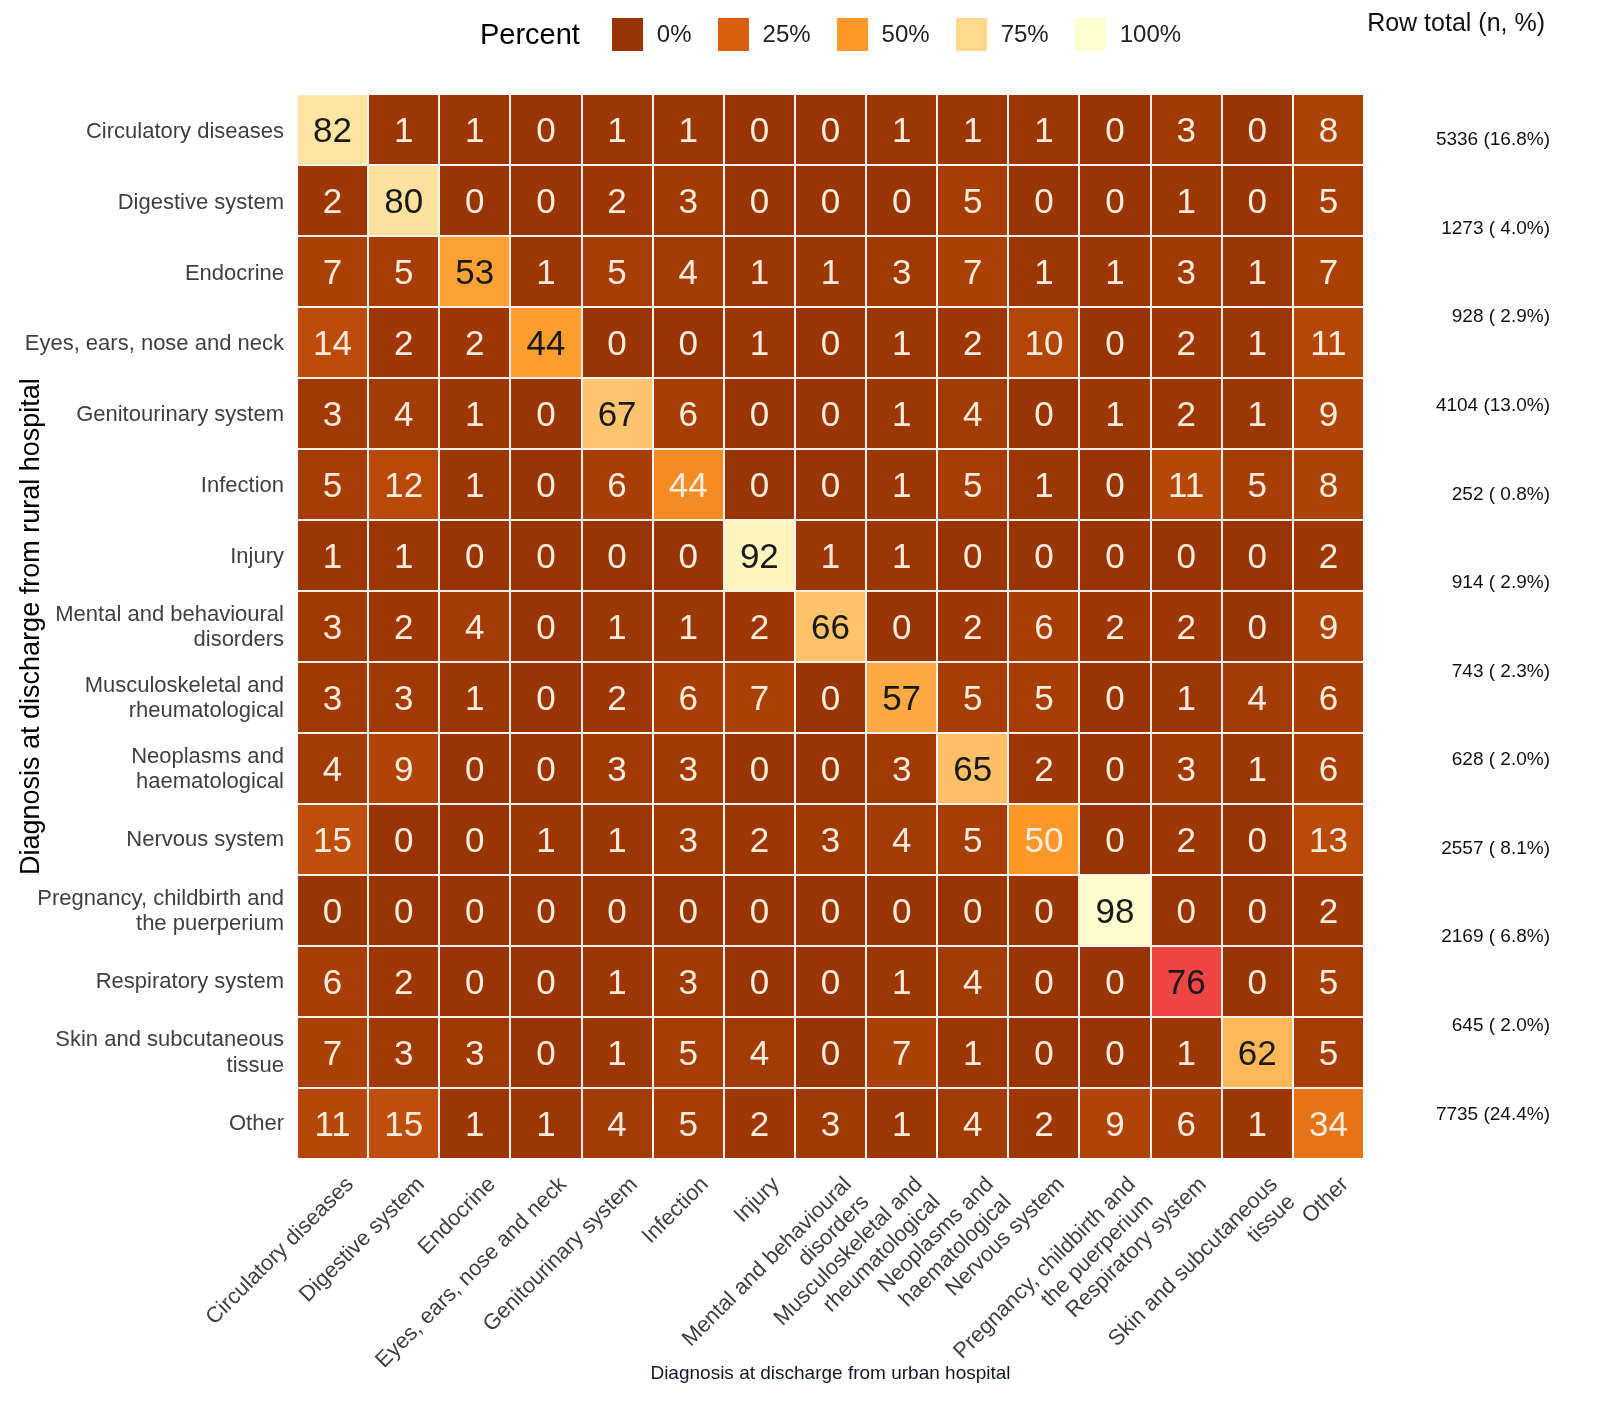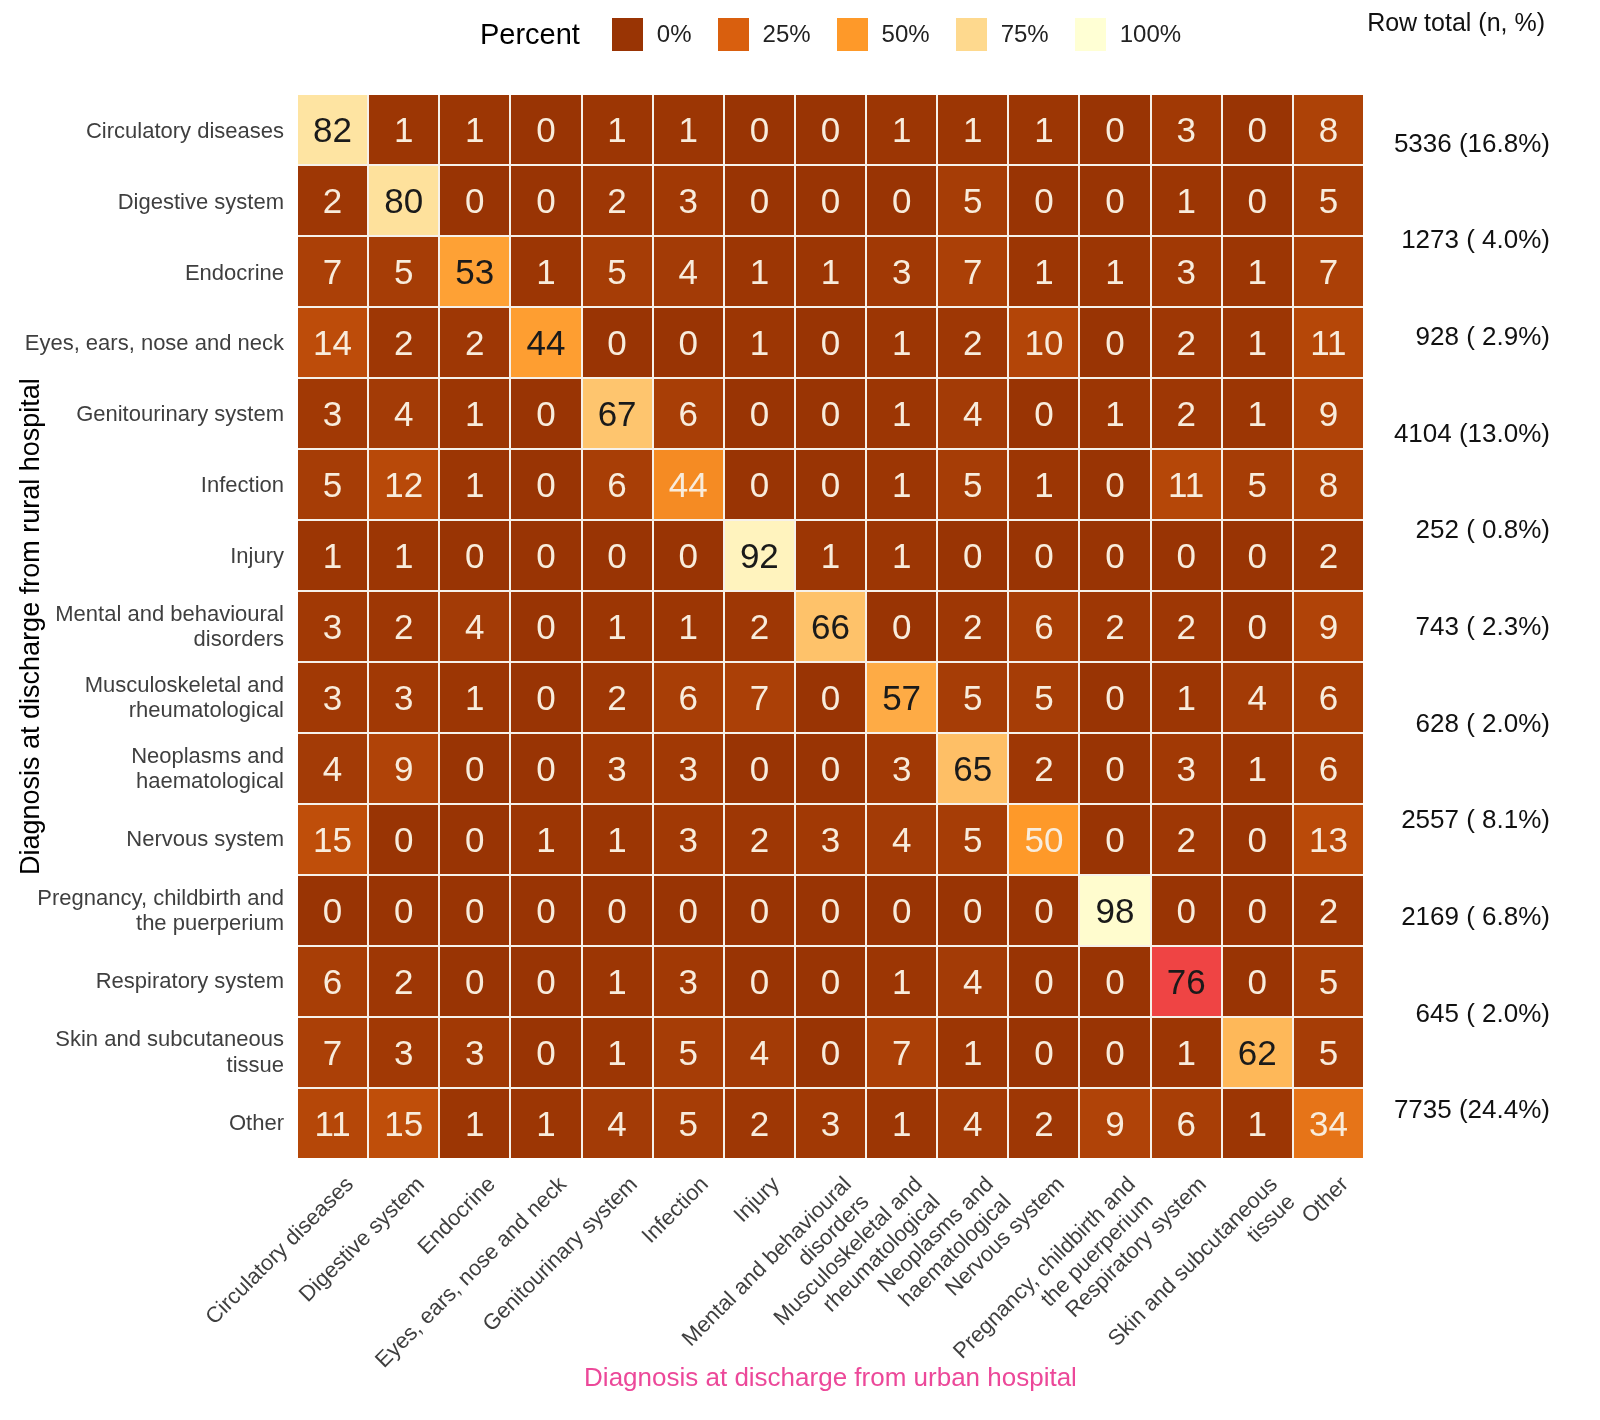--- a/index.html
+++ b/index.html
@@ -38,31 +38,31 @@
     display:grid;grid-template-columns:repeat(15,1fr);grid-template-rows:repeat(15,1fr);
     gap:2px;background:#f6f1ea;
   }
   .cell{display:flex;align-items:center;justify-content:center;font-size:35px;}
   .totals{
     position:absolute;left:1368px;top:95px;width:182px;height:1063px;
     display:flex;flex-direction:column;
   }
   .row-total{
     flex:1;display:flex;align-items:center;justify-content:flex-end;
-    font-size:26px;color:#111;white-space:pre;
+    font-size:19px;color:#111;white-space:pre;
   }
   .x-label{position:absolute;width:0;height:0;}
   .x-label > span{
     display:block;width:360px;margin-left:-360px;text-align:right;
     transform:rotate(-45deg);transform-origin:100% 0;
     font-size:22px;color:#3f3f3f;white-space:pre-line;line-height:1.12;
   }
   .x-title{
     position:absolute;left:298px;top:1362px;width:1065px;text-align:center;
-    font-size:26px;color:#ec4899;
+    font-size:19px;color:#0f172a;
   }
 </style>
 </head>
 <body>
 
 <div class="legend">
   <span class="legend-title">Percent</span>
 
 <div class="legend-item">
       <div class="legend-swatch" style="background: rgb(153, 52, 4);"></div>
@@ -340,20 +340,21 @@
     <div class="cell" style="background: rgb(156, 54, 4); color: rgb(248, 236, 220);">1</div>
     <div class="cell" style="background: rgb(230, 116, 24); color: rgb(248, 236, 220);">34</div>
   </div>
 
 <div class="totals">
     <div class="row-total">5336 (16.8%)</div>
     <div class="row-total">1273 ( 4.0%)</div>
     <div class="row-total">928 ( 2.9%)</div>
     <div class="row-total">4104 (13.0%)</div>
     <div class="row-total">252 ( 0.8%)</div>
+    <div class="row-total">914 ( 2.9%)</div>
     <div class="row-total">743 ( 2.3%)</div>
     <div class="row-total">628 ( 2.0%)</div>
     <div class="row-total">2557 ( 8.1%)</div>
     <div class="row-total">2169 ( 6.8%)</div>
     <div class="row-total">645 ( 2.0%)</div>
     <div class="row-total">7735 (24.4%)</div>
   </div>
 
 <div class="x-title">Diagnosis at discharge from urban hospital</div>
 

